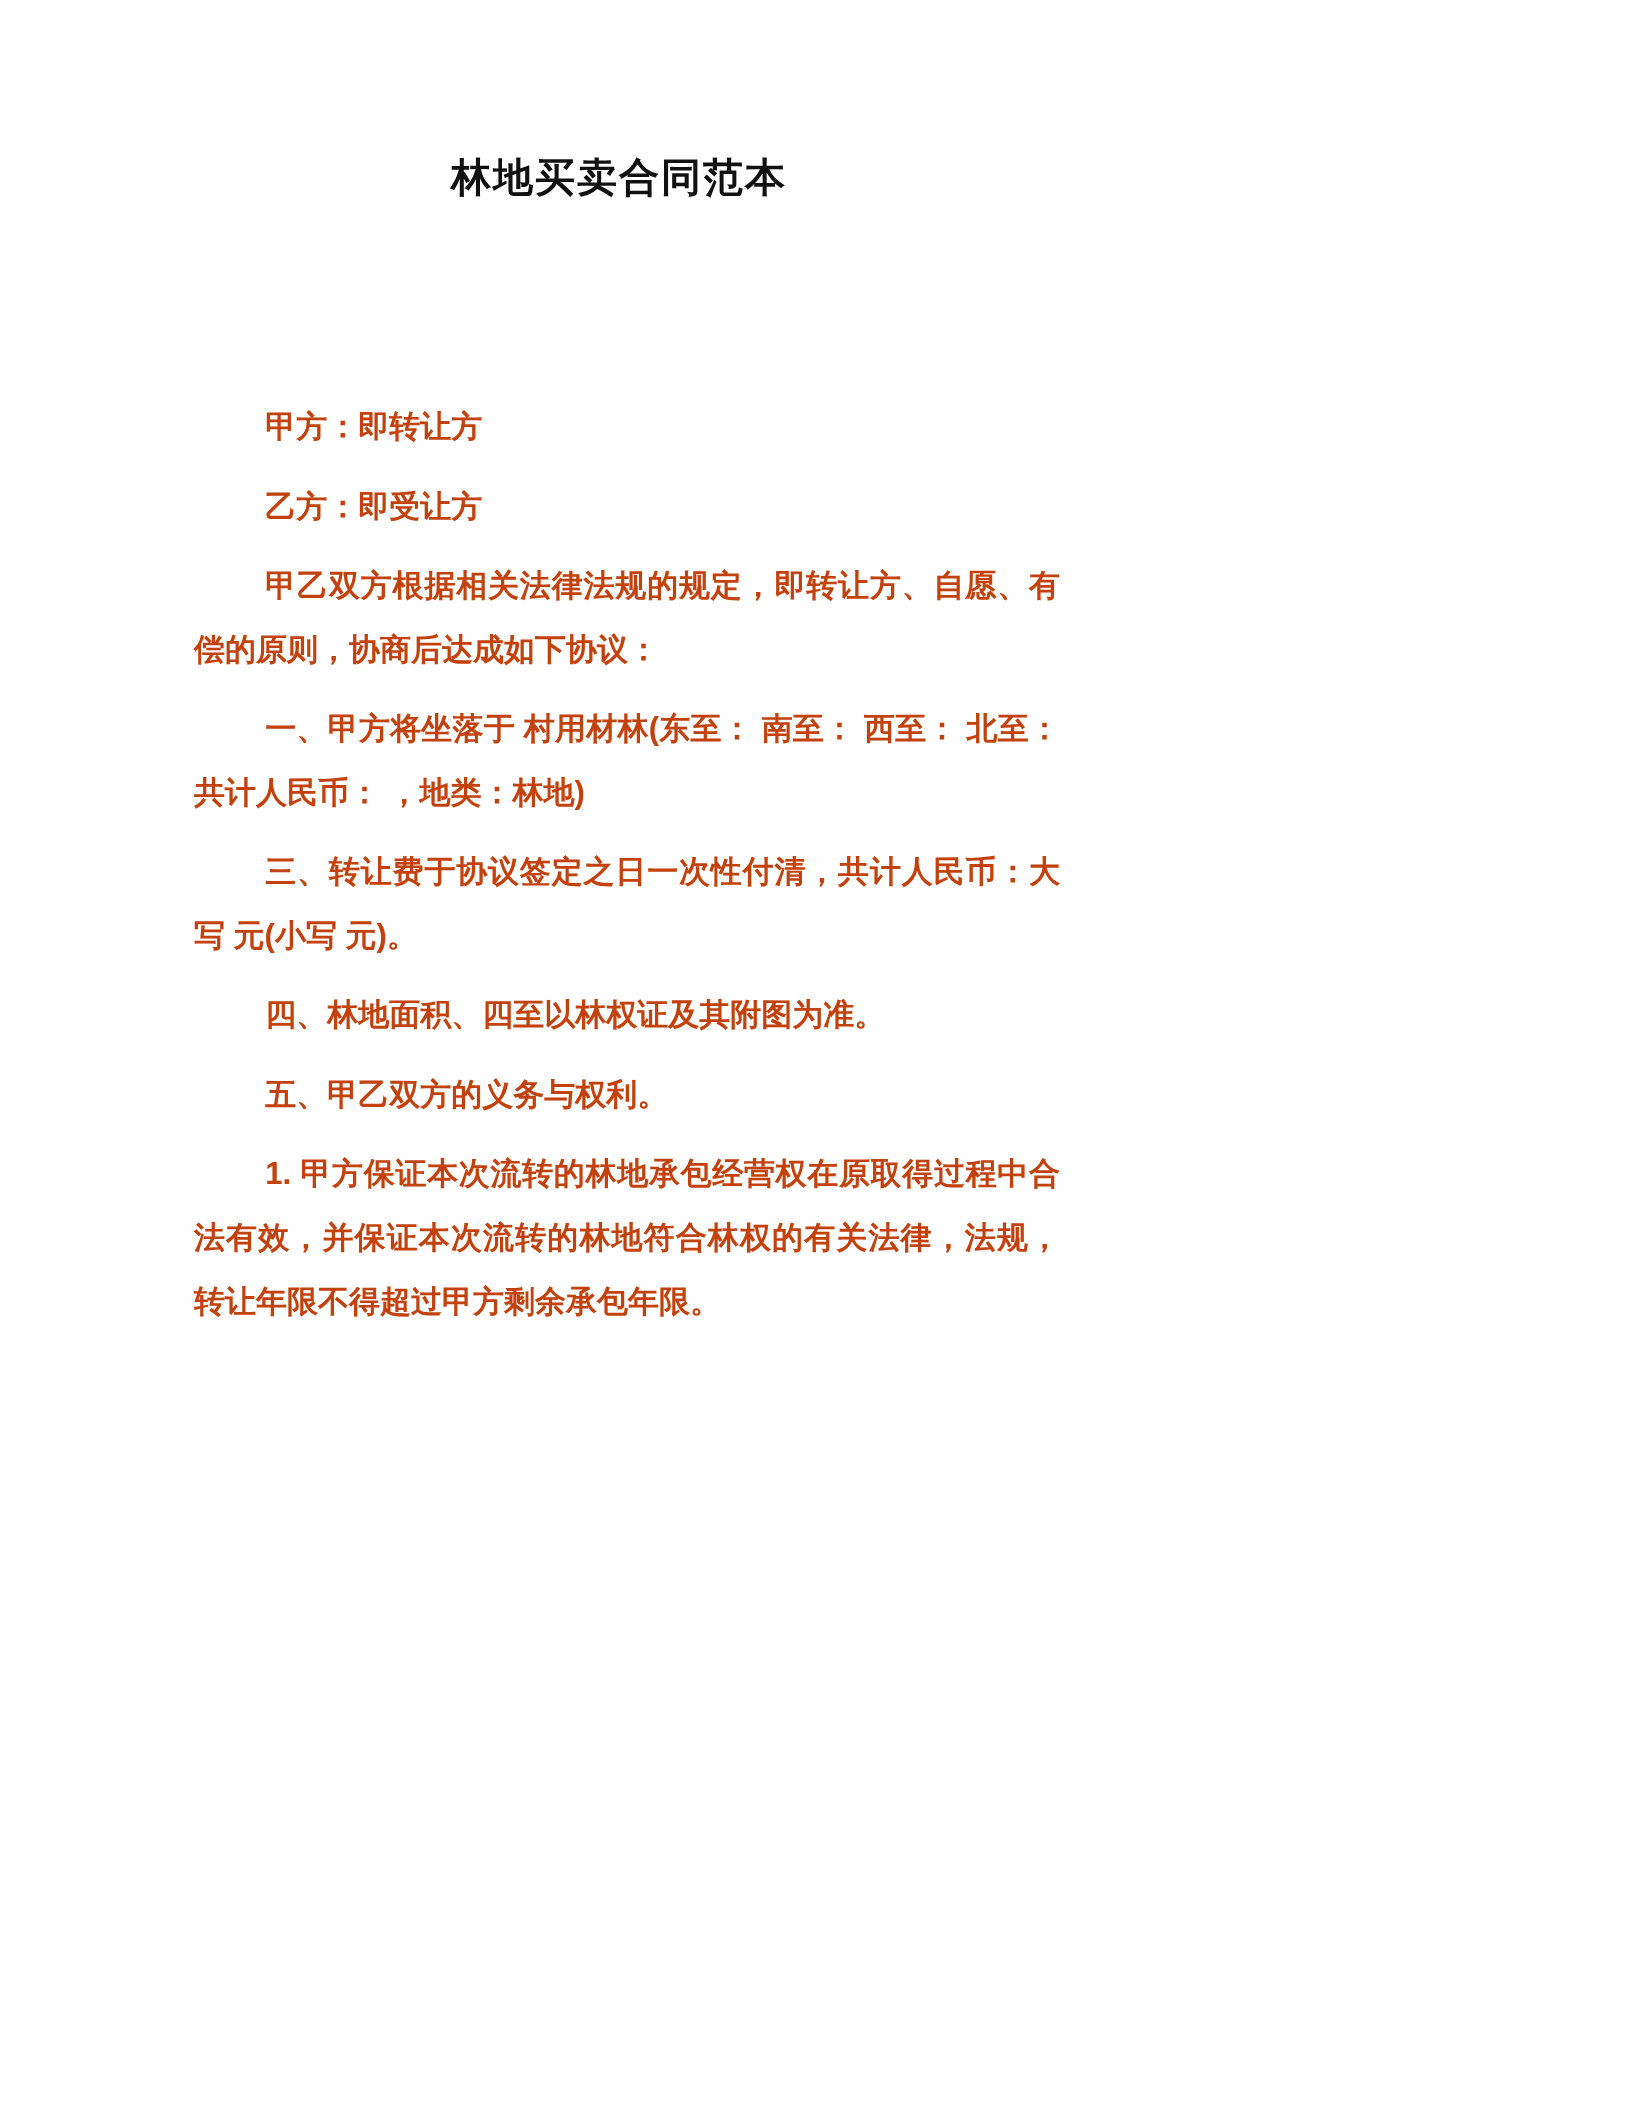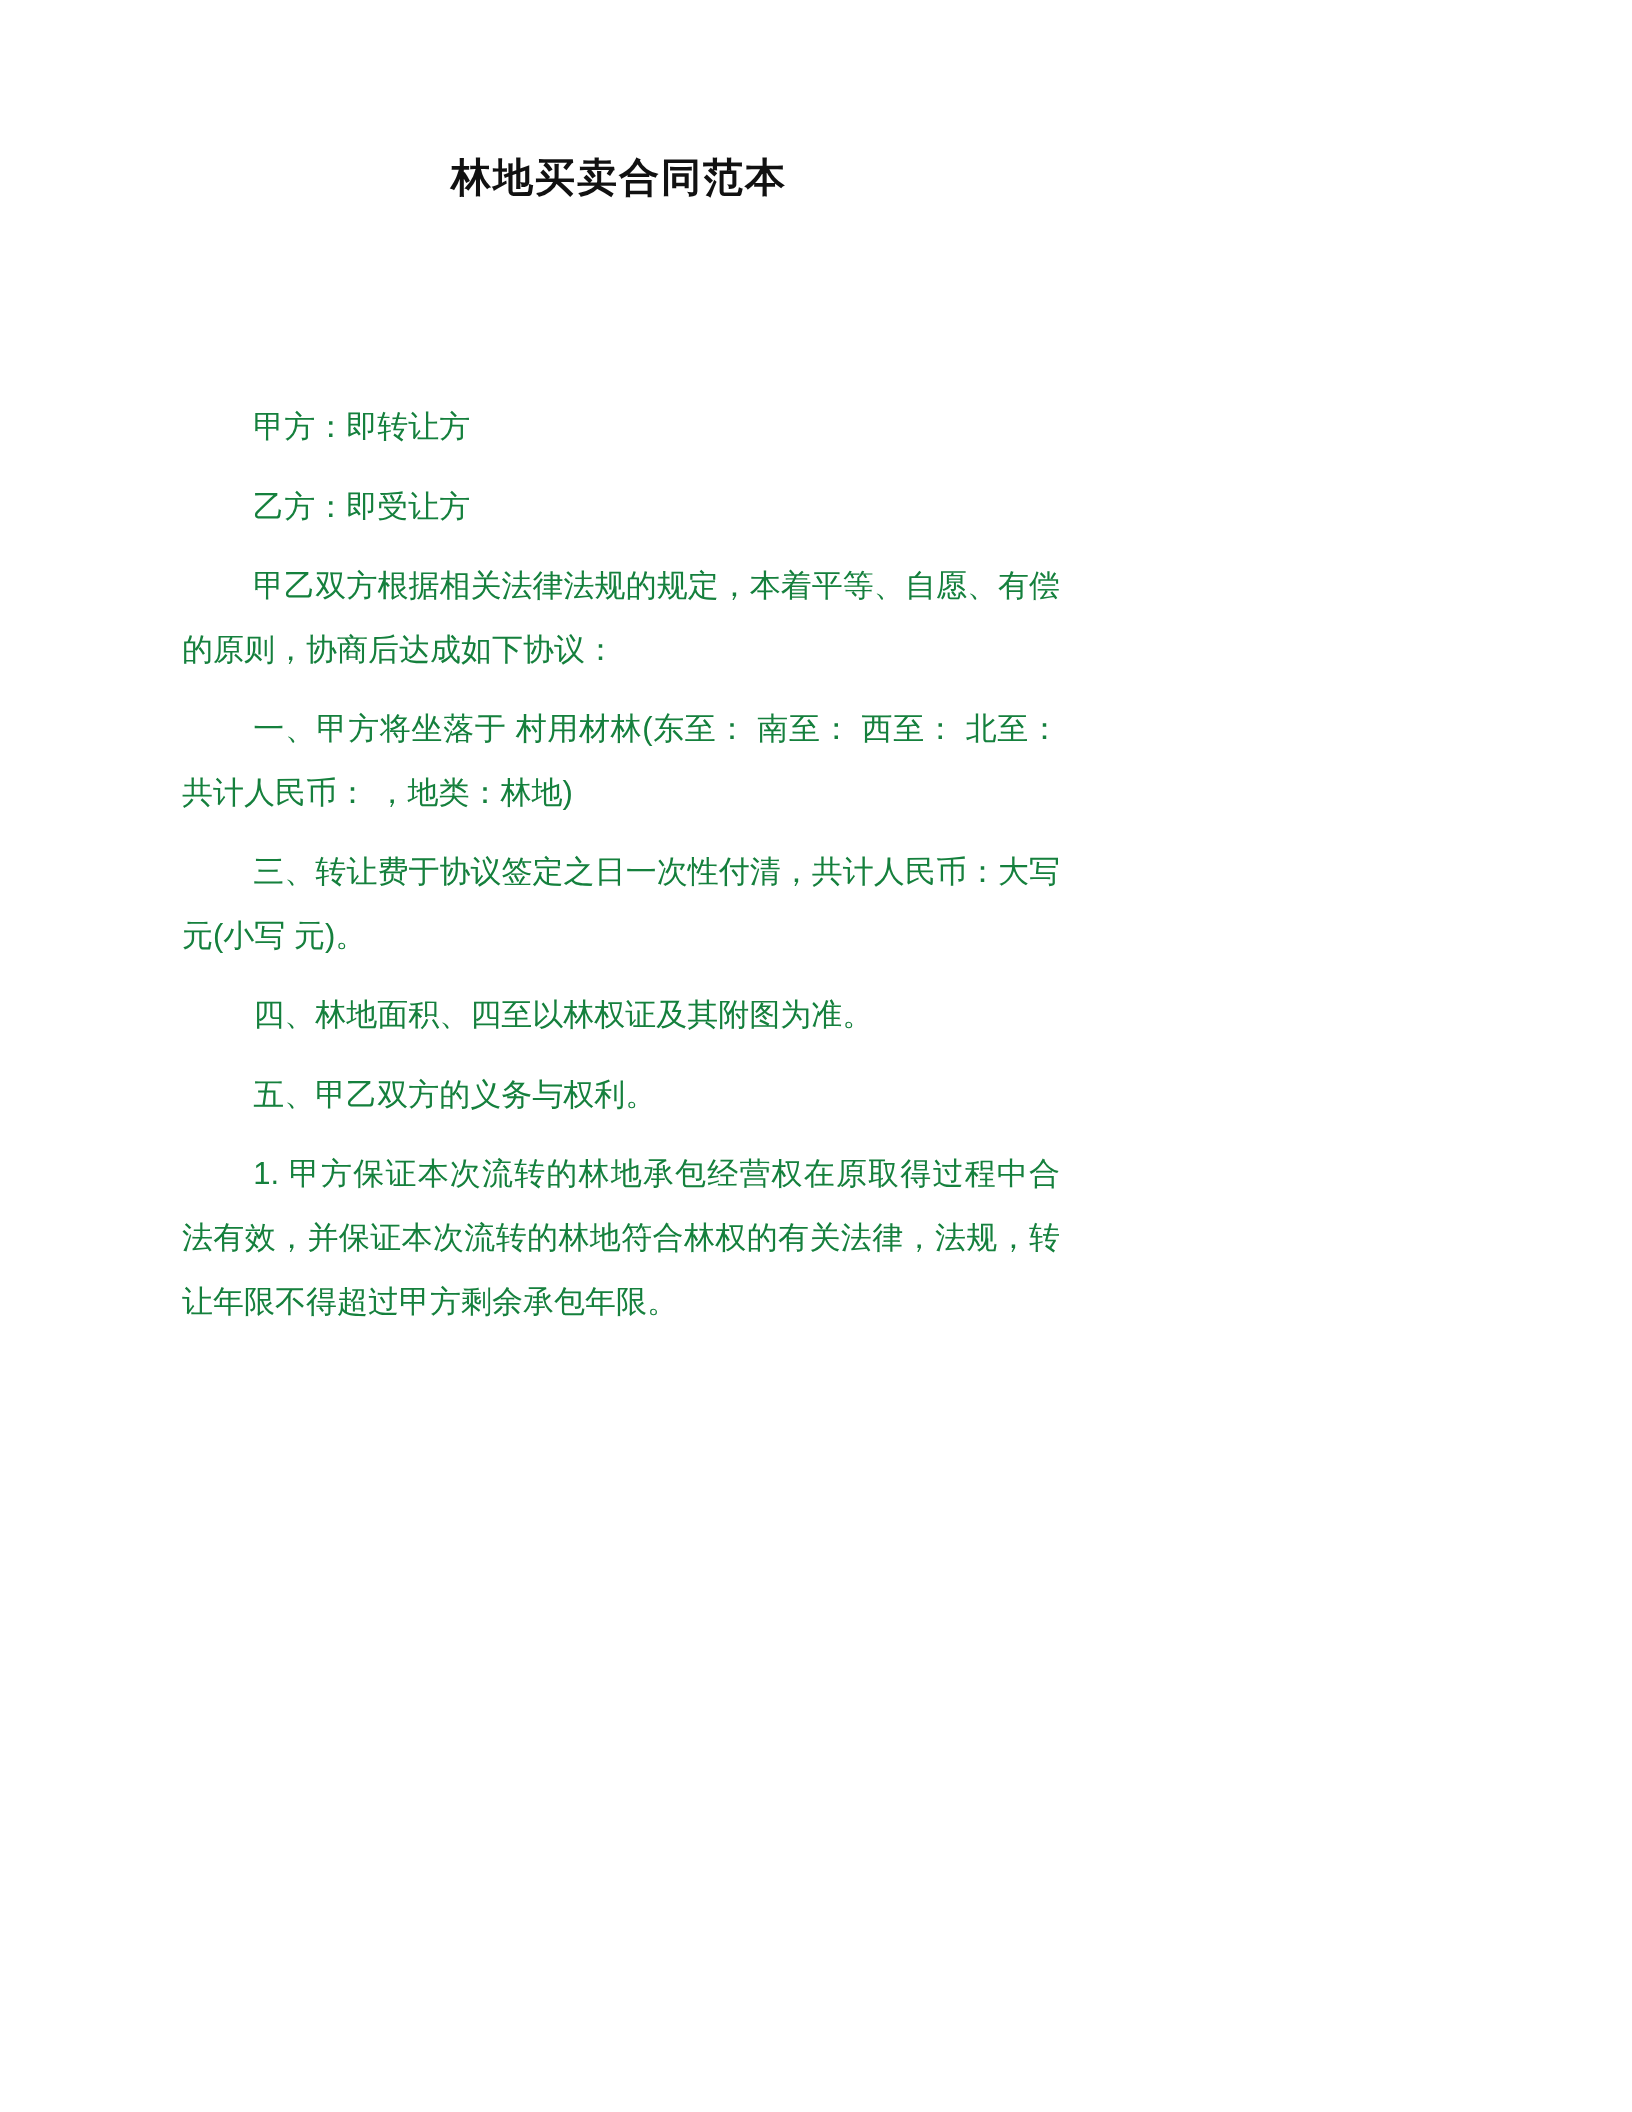--- a/index.html
+++ b/index.html
@@ -25,41 +25,41 @@
   .doc-title {
     font-size: 40px;
     font-weight: 700;
     text-align: center;
     letter-spacing: 2px;
     margin: 0 0 190px 0;
     color: #111111;
   }
   .paragraph {
     font-size: 31px;
-    font-weight: 400;
+    font-weight: 700;
     line-height: 2.05;
     text-align: justify;
     text-indent: 2.3em;
-    margin: 0 0 16px 4px;
-    color: #15803d;
+    margin: 0 0 16px 16px;
+    color: #c2410c;
     word-break: break-all;
   }
 </style>
 </head>
 <body>
 
 <div class="page">
   <div class="content">
     <h1 class="doc-title">林地买卖合同范本</h1>
 
     <p class="paragraph">甲方：即转让方</p>
 
     <p class="paragraph">乙方：即受让方</p>
 
-    <p class="paragraph">甲乙双方根据相关法律法规的规定，本着平等、自愿、有偿的原则，协商后达成如下协议：</p>
+    <p class="paragraph">甲乙双方根据相关法律法规的规定，即转让方、自愿、有偿的原则，协商后达成如下协议：</p>
 
     <p class="paragraph">一、甲方将坐落于 村用材林(东至： 南至： 西至： 北至： 共计人民币： ，地类：林地)</p>
 
 
     <p class="paragraph">三、转让费于协议签定之日一次性付清，共计人民币：大写 元(小写 元)。</p>
 
     <p class="paragraph">四、林地面积、四至以林权证及其附图为准。</p>
 
     <p class="paragraph">五、甲乙双方的义务与权利。</p>
 

